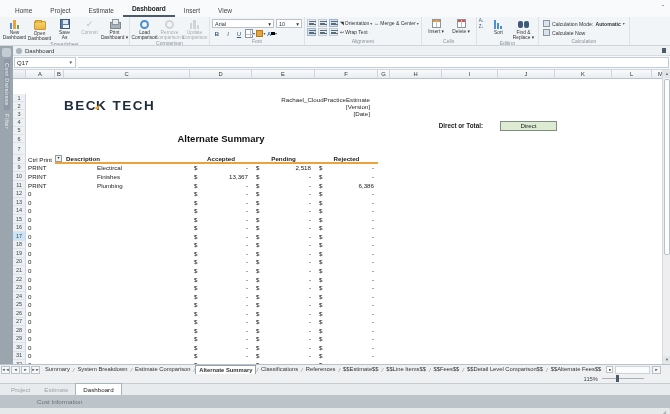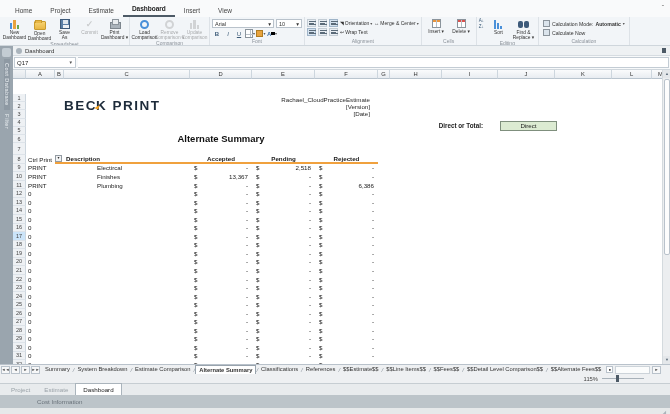--- a/index.html
+++ b/index.html
@@ -427,21 +427,21 @@
       <div class="col-h" style="width: 52px;">H</div>
       <div class="col-h" style="width: 56px;">I</div>
       <div class="col-h" style="width: 57px;">J</div>
       <div class="col-h" style="width: 57px;">K</div>
       <div class="col-h" style="width: 40px;">L</div>
       <div class="col-h" style="width: 18px;">M</div>
     </div>
 
   <div class="grid" id="grid">
 
-    <div class="ov logo"><span>BEC</span><span class="logo-accent"></span><span>K PRINT</span></div>
+    <div class="ov logo"><span>BEC</span><span class="logo-accent"></span><span>K TECH</span></div>
     <div class="ov meta-block">
       <div>Rachael_CloudPracticeEstimate</div>
       <div>[Version]</div>
       <div>[Date]</div>
     </div>
     <div class="ov direct-label">Direct or Total:</div>
     <div class="ov direct-box">Direct</div>
     <div class="ov sheet-title">Alternate Summary</div>
   <div class="grow" style="height: 8.2px;">
         <div class="rownum">1</div>

